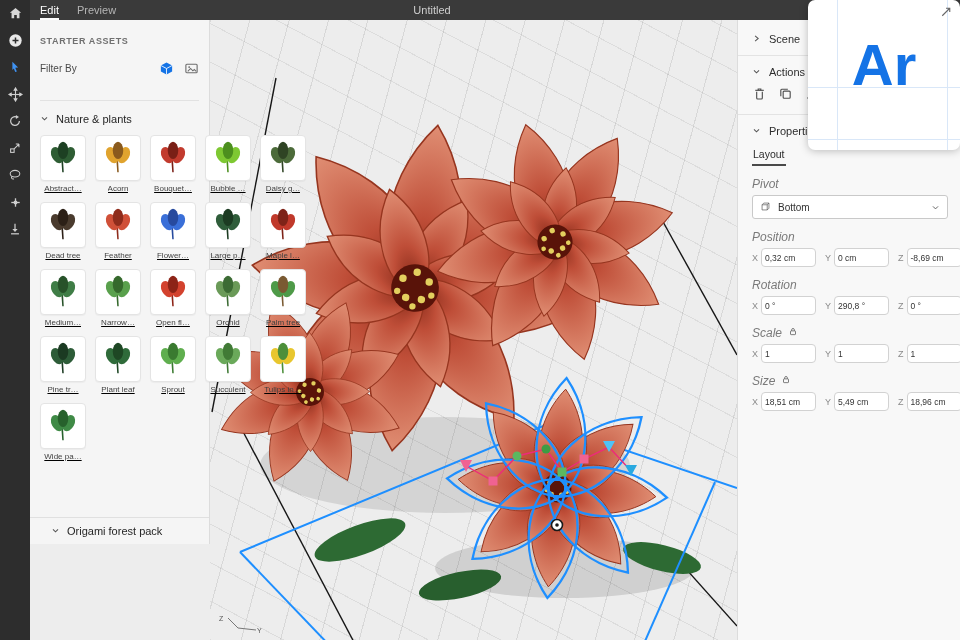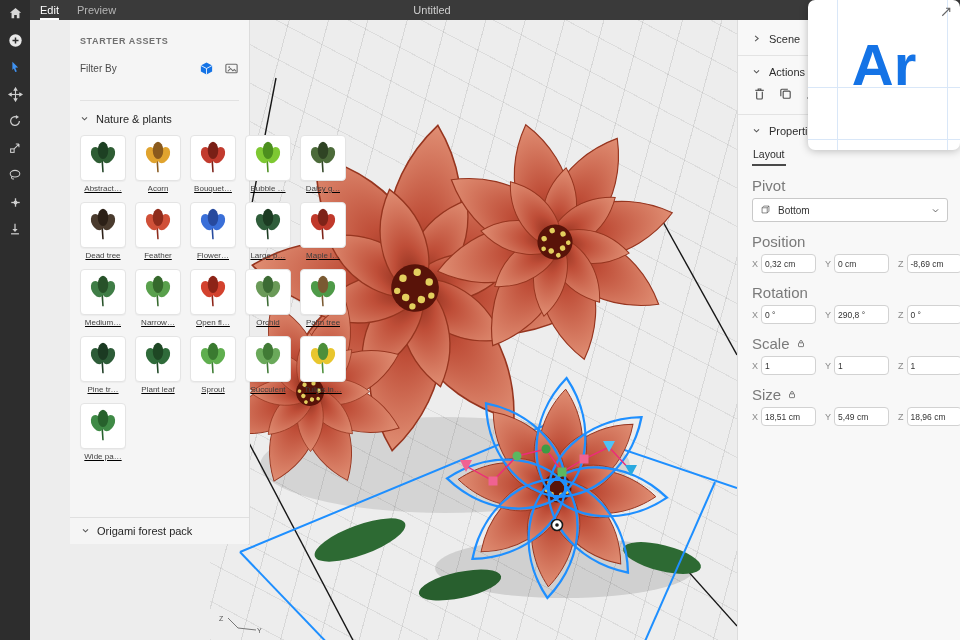--- a/index.html
+++ b/index.html
@@ -17,35 +17,35 @@
 
   
   .toolrail{position:absolute;left:0;top:0;width:30px;height:640px;background:#2d2d2d;z-index:7;
             display:flex;flex-direction:column;align-items:center;padding-top:3px;box-sizing:border-box;}
   .tool{width:20px;height:20px;margin-bottom:7px;display:flex;align-items:center;justify-content:center;
         border-radius:3px;cursor:pointer;}
   .tool svg{display:block;}
 
   
   .assets{position:absolute;left:30px;top:20px;width:180px;height:524px;background:#f5f5f5;
-          border-right:1px solid #dcdcdc;z-index:5;box-sizing:border-box;padding:0 10px;margin-left:40px;}
+          border-right:1px solid #dcdcdc;z-index:5;box-sizing:border-box;padding:0 10px;}
   .assets-title{margin-top:16px;font-size:9px;font-weight:bold;color:#707070;letter-spacing:.6px;}
   .filter-row{display:flex;align-items:center;margin-top:15px;padding-bottom:24px;
               border-bottom:1px solid #e2e2e2;font-size:10px;color:#4a4a4a;}
   .filter-icons{margin-left:auto;display:flex;gap:10px;align-items:center;}
   .filter-icons span{cursor:pointer;display:flex;}
   .section-row{display:flex;align-items:center;gap:7px;margin:12px 0 10px;font-size:11px;color:#262626;cursor:pointer;}
   .asset-grid{display:grid;grid-template-columns:repeat(5,1fr);column-gap:9px;row-gap:9px;text-decoration:underline;}
   .asset-card{display:flex;flex-direction:column;align-items:center;cursor:pointer;}
   .thumb{width:44px;height:44px;background:#fff;border:1px solid #e4e4e4;border-radius:4px;
          display:flex;align-items:center;justify-content:center;box-shadow:0 1px 1px rgba(0,0,0,.04);}
   .alabel{margin-top:3px;font-size:8px;color:#3f3f3f;max-width:50px;white-space:nowrap;overflow:hidden;}
   .assets-footer{position:absolute;left:0;right:0;bottom:0;height:26px;background:#f5f5f5;
                  border-top:1px solid #e0e0e0;display:flex;align-items:center;gap:7px;
-                 padding:0 11px;font-size:11px;color:#262626;cursor:pointer;}
+                 padding:0 21px;font-size:11px;color:#262626;cursor:pointer;}
   .assets{position:absolute;}
 
   
   .viewport{position:absolute;left:210px;top:20px;width:527px;height:620px;z-index:1;cursor:crosshair;
     background-color:#ededed;
     background-image:
       repeating-linear-gradient(105deg, rgba(110,110,110,.17) 0 1px, transparent 1px 38px),
       repeating-linear-gradient(28deg,  rgba(110,110,110,.13) 0 1px, transparent 1px 34px);}
   .viewport svg.scene{position:absolute;left:0;top:0;}
   .axis-ind{position:absolute;left:6px;bottom:2px;}
@@ -54,21 +54,21 @@
   .props{position:absolute;left:737px;top:20px;width:223px;height:620px;background:#f8f8f8;
          border-left:1px solid #dcdcdc;z-index:5;box-sizing:border-box;}
   .p-row{display:flex;align-items:center;gap:8px;height:26px;padding:0 12px 0 14px;
          font-size:11px;color:#2d2d2d;cursor:pointer;}
   .p-row.first{margin-top:6px;}
   .p-div{height:1px;background:#e3e3e3;margin:3px 0;}
   .action-icons{display:flex;gap:11px;padding:1px 14px 10px;}
   .action-icons span{cursor:pointer;display:flex;}
   .layout-tab{margin:4px 14px 10px;width:fit-content;font-size:10.5px;color:#2d2d2d;
               border-bottom:2px solid #4a4a4a;padding:0 1px 4px;cursor:pointer;}
-  .f-label{font-size:15px;color:#7a7a7a;margin:11px 14px 4px;display:flex;align-items:center;gap:6px;}
+  .f-label{font-size:12px;color:#7a7a7a;margin:11px 14px 4px;display:flex;align-items:center;gap:6px;font-style:italic;}
   .pivot{margin:0 12px 0 14px;height:22px;background:#fff;border:1px solid #c9c9c9;border-radius:3px;
          display:flex;align-items:center;gap:7px;padding:0 7px;font-size:10px;color:#333;cursor:pointer;}
   .pivot .dd{margin-left:auto;display:flex;}
   .vec-row{display:flex;gap:9px;margin:0 8px 0 14px;}
   .vec{display:flex;align-items:center;gap:3px;}
   .ax{font-size:9px;color:#8a8a8a;}
   .field{width:47px;height:17px;background:#fff;border:1px solid #d2d2d2;border-radius:4px;
          font-size:8.5px;color:#333;display:flex;align-items:center;padding:0 3px;
          white-space:nowrap;overflow:hidden;cursor:text;}
 

